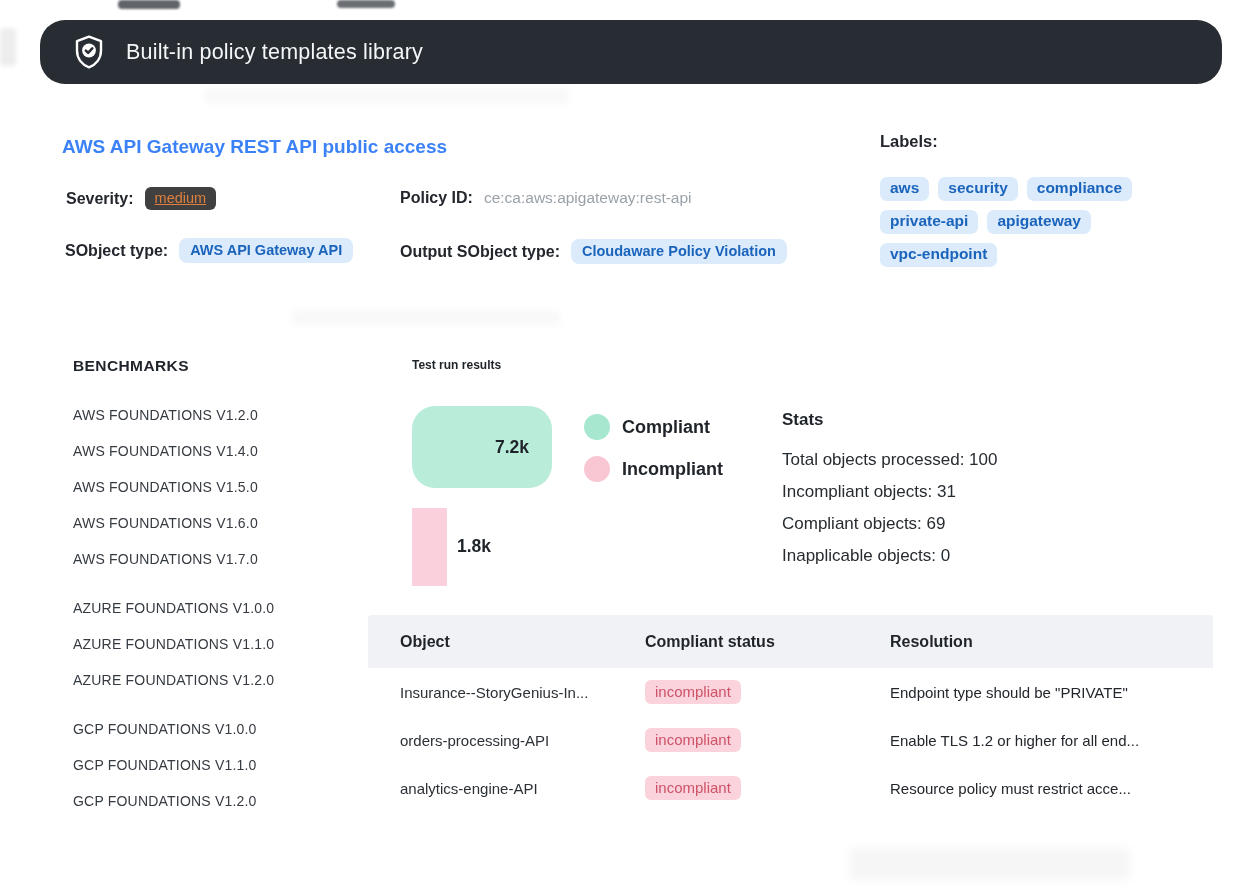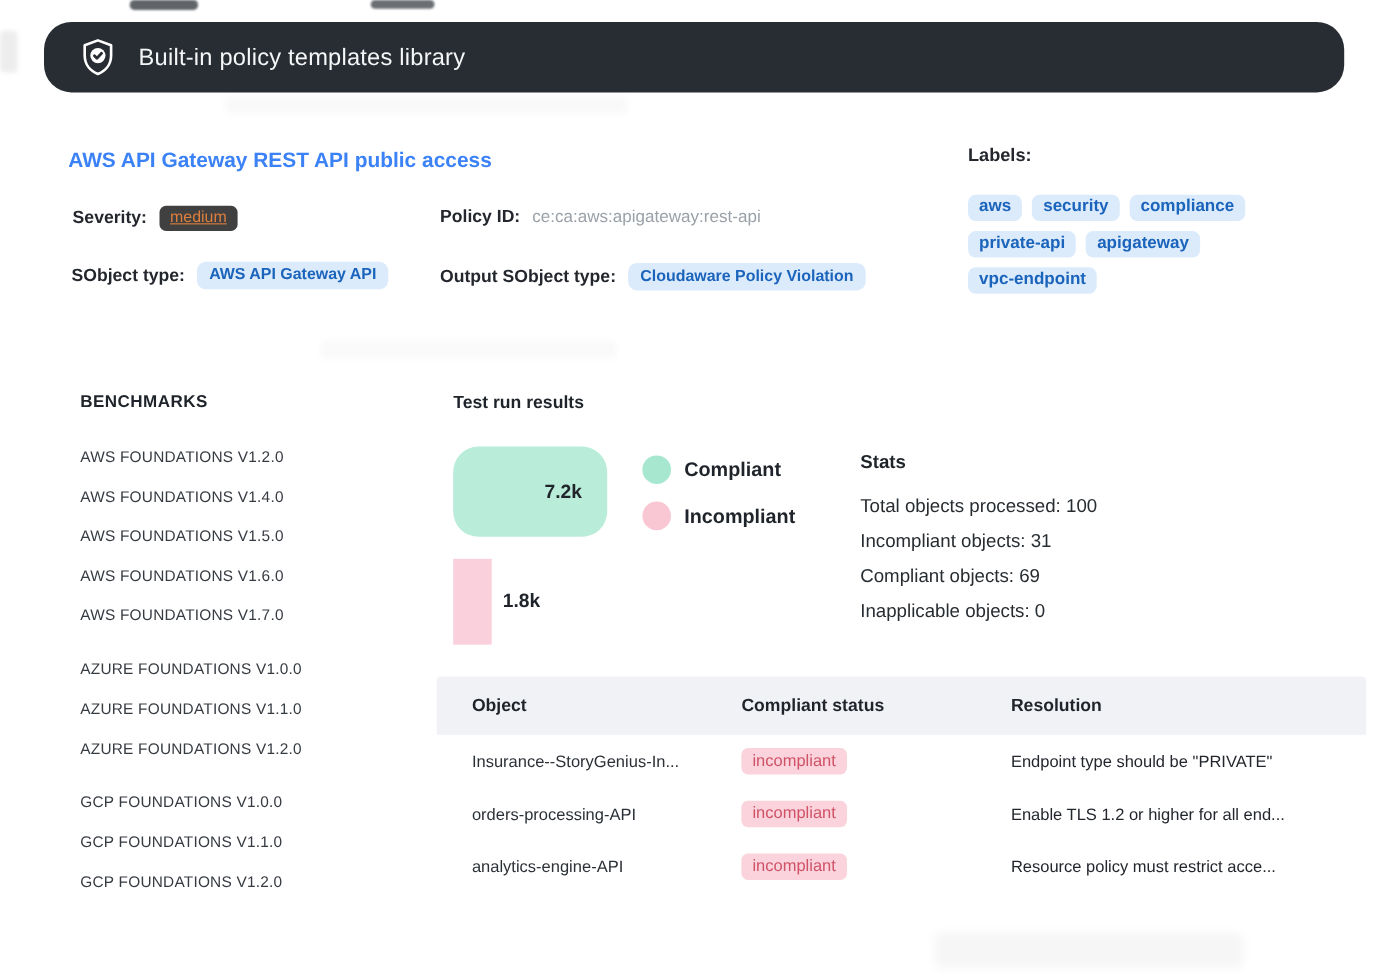--- a/index.html
+++ b/index.html
@@ -35,40 +35,40 @@
 
   
   .benchmarks { position:absolute; left:73px; top:357px; }
   .benchmarks-title { font-weight:700; font-size:15.5px; letter-spacing:.4px; color:#1f242a; }
   .bm-group { margin-top:22px; }
   .bm-group + .bm-group { margin-top:13px; }
   .bm-item { font-size:14px; color:#363b42; height:36px; display:flex; align-items:center;
     letter-spacing:.2px; cursor:default; }
 
   
-  .testrun-title { position:absolute; left:412px; top:358px; font-weight:700; font-size:16px; color:#1f242a; }
+  .testrun-title { position:absolute; left:412px; top:358px; font-weight:700; font-size:12px; color:#1f242a; }
   .bar-row1 { position:absolute; left:412px; top:406px; height:82px; background:#b9ecd9;
     display:flex; align-items:center; justify-content:center; padding-left:60px;border-radius:23px; }
   .bar-row1 .bar-val { font-size:17.5px; font-weight:700; color:#1f242a; }
   .bar-row2 { position:absolute; left:412px; top:508px; height:78px; background:#f9d0db; }
   .bar2-val { position:absolute; left:457px; top:536px; font-size:17.5px; font-weight:700; color:#1f242a; }
 
   .legend { position:absolute; left:584px; top:414px; }
   .legend-item { display:flex; align-items:center; gap:12px; height:26px; margin-bottom:16px; }
   .legend-dot { width:26px; height:26px; border-radius:50%; }
   .legend-label { font-size:18px; font-weight:600; color:#1f242a; }
 
   
   .stats { position:absolute; left:782px; top:410px; }
   .stats-title { font-weight:700; font-size:17px; color:#1f242a; }
   .stats-line { font-size:17px; color:#272c31; margin-top:0; height:32px; display:flex; align-items:center; }
   .stats-lines { margin-top:14px; }
 
   
-  .table { position:absolute; left:397px; top:615px; width:845px; }
+  .table { position:absolute; left:368px; top:615px; width:845px; }
   .thead { background:#f1f2f6; border-radius:4px 4px 0 0; height:53px; display:grid;
     grid-template-columns:245px 245px 1fr; align-items:center; padding-left:32px; }
   .th { font-weight:700; font-size:16px; color:#1f242a; }
   .trow { height:48px; display:grid; grid-template-columns:245px 245px 1fr; align-items:center;
     padding-left:32px; }
   .td-obj { font-size:15px; color:#2c3137; }
   .td-res { font-size:15px; color:#23272d; }
   .status-chip { display:inline-block; background:#fad3dc; color:#d05267; font-size:15px;
     padding:3px 10px 4px; border-radius:6px; width:max-content; }
 </style>

